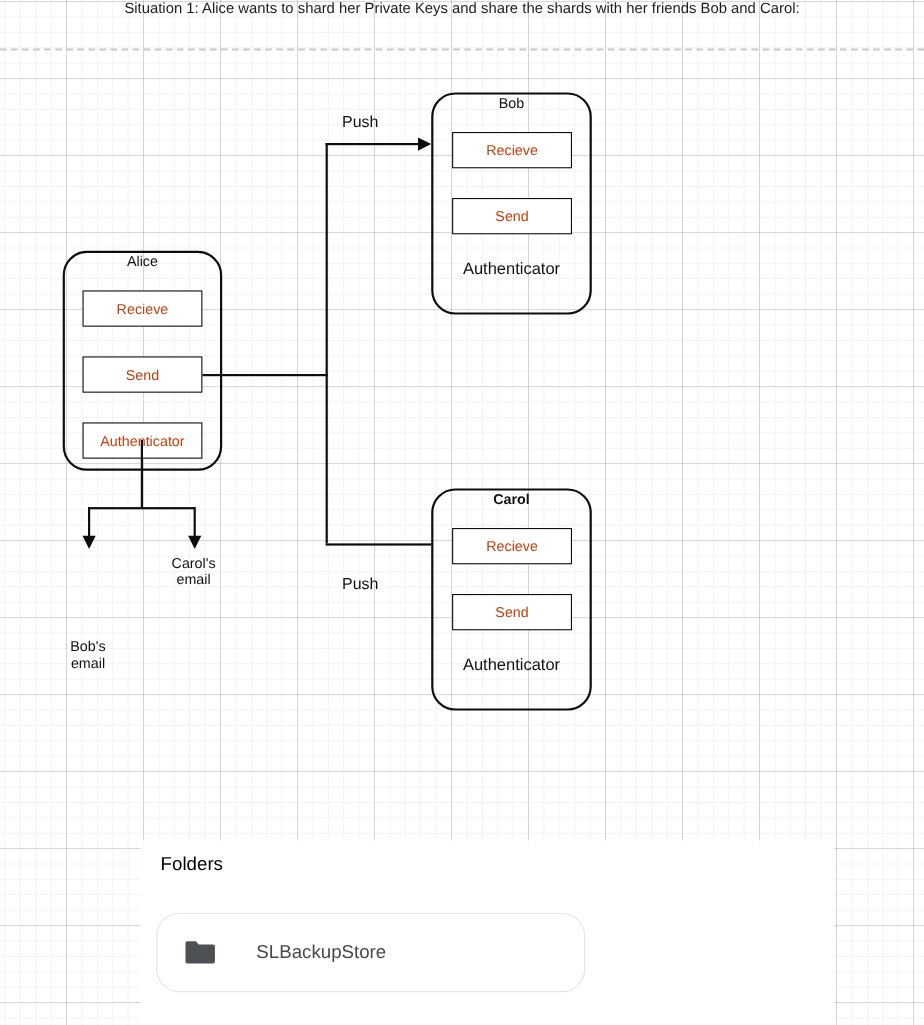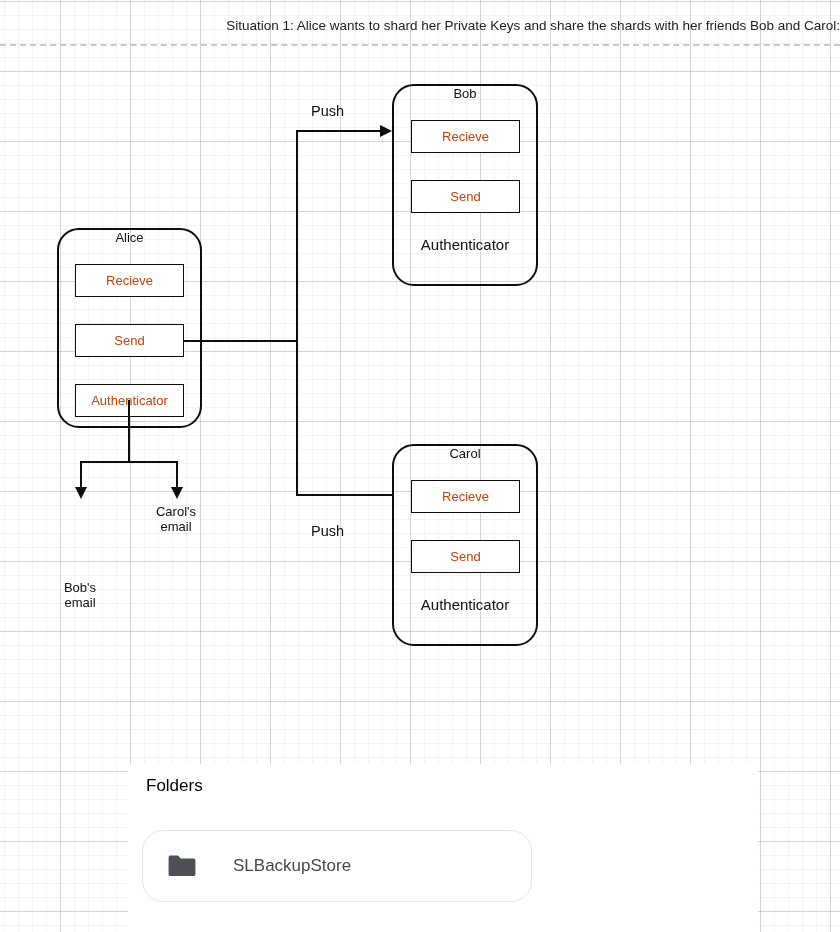--- a/index.html
+++ b/index.html
@@ -22,23 +22,23 @@
       linear-gradient(to right, rgba(180,170,175,0.14) 1px, transparent 1px),
       linear-gradient(to bottom, rgba(180,170,175,0.14) 1px, transparent 1px);
     background-size: 70px 70px, 70px 70px, 14px 14px, 14px 14px;
     background-position: -10px 1px, -10px 1px, -10px 1px, -10px 1px;
   }
 
   
   .caption-top {
     position: absolute;
     left: 0;
-    top: 18px;
-    width: 840px;
-    text-align: right;
+    top: 0;
+    width: 840px;
+    text-align: center;
     font-size: 13.5px;
     color: #1c1c1c;
     white-space: nowrap;
   }
   .divider-dashed {
     position: absolute;
     left: 0;
     top: 44px;
     width: 840px;
     height: 0;
@@ -185,21 +185,21 @@
   <div class="slot" style="left:75px; top:264px; width:109px; height:33px;">Recieve</div>
   <div class="slot" style="left:75px; top:324px; width:109px; height:33px;">Send</div>
   <div class="slot" style="left:75px; top:384px; width:109px; height:33px;">Authenticator</div>
 
   <div class="actor-title" style="left:392px; top:54px; width:146px;">Bob</div>
   <div class="actor-card" style="left:392px; top:84px; width:146px; height:202px;"></div>
   <div class="slot" style="left:411px; top:120px; width:109px; height:33px;">Recieve</div>
   <div class="slot" style="left:411px; top:180px; width:109px; height:33px;">Send</div>
   <div class="slot-plain" style="left:392px; top:233px; width:146px; height:22px;">Authenticator</div>
 
-  <div class="actor-title" style="left:392px; top:414px; width:146px;">Carol</div>
+  <div class="actor-title" style="left:392px; top:414px; width:146px;font-weight:bold;">Carol</div>
   <div class="actor-card" style="left:392px; top:444px; width:146px; height:202px;"></div>
   <div class="slot" style="left:411px; top:480px; width:109px; height:33px;">Recieve</div>
   <div class="slot" style="left:411px; top:540px; width:109px; height:33px;">Send</div>
   <div class="slot-plain" style="left:392px; top:593px; width:146px; height:22px;">Authenticator</div>
 
   <div class="line-h" style="left:184px; top:340px; width:114px;"></div>
 
   <div class="line-v" style="left:296px; top:130px; height:364px;"></div>
 
   <div class="line-h" style="left:296px; top:130px; width:88px;"></div>

